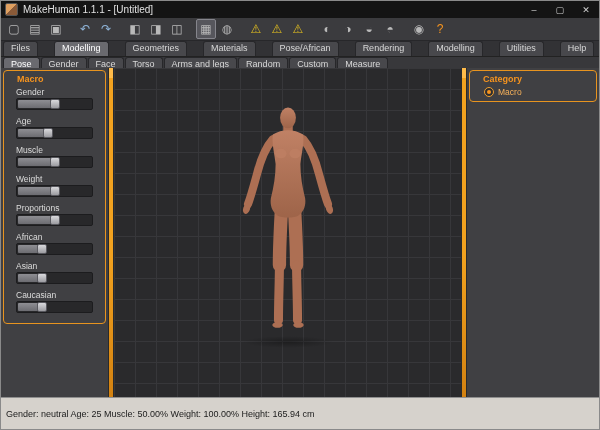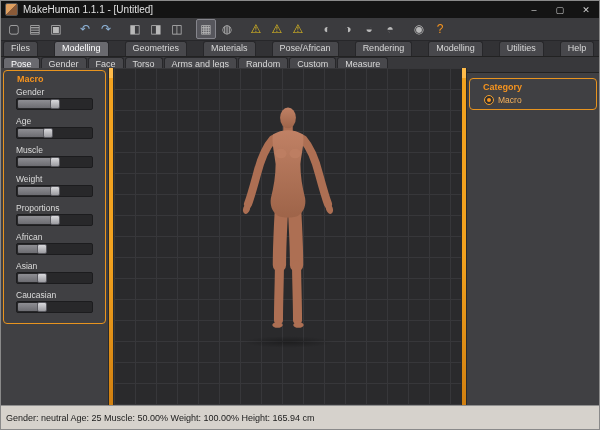--- a/index.html
+++ b/index.html
@@ -25,21 +25,21 @@
   .tabrow{display:flex;align-items:flex-end;gap:1px;padding:1px 2px 0 2px;}
   .menutabs{height:14px;background:#323235;border-bottom:1px solid #222;gap:16px;}
   .subtabs{height:14px;background:#38383b;border-bottom:1px solid #222;}
   .tab{background:#48484c;color:#d8d8d8;font-size:9px;line-height:1;padding:2px 7px 3px;border:1px solid #27272a;
     border-bottom:none;border-radius:3px 3px 0 0;white-space:nowrap;}
   .tab.active{background:#6a6a6f;color:#ffffff;}
   
   .main{position:absolute;top:67px;left:0;right:0;bottom:20px;display:flex;}
   .side-panel{background:#404043;padding:2px;box-sizing:border-box;}
   .left-panel{width:107px;}
-  .right-panel{width:132px;margin-top:8px;}
+  .right-panel{width:132px;}
   .groupbox{border:1px solid #e8941f;border-radius:4px;padding:3px 12px 4px;box-sizing:border-box;}
   .groupbox-title{color:#f7941e;font-size:9px;font-weight:bold;margin:0 0 3px 1px;}
   .slider-row{margin-bottom:6px;}
   .slider-label{color:#dcdcdc;font-size:8.5px;line-height:10px;margin-bottom:1px;}
   .slider-track{position:relative;height:10px;background:#28282a;border:1px solid #1c1c1e;border-radius:2px;}
   .slider-fill{position:absolute;left:1px;top:1px;bottom:1px;background:linear-gradient(#8e8e93,#6c6c71);border-radius:1px;}
   .slider-handle{position:absolute;top:0;width:10px;height:100%;box-sizing:border-box;
     background:linear-gradient(#d9d9dc,#9c9ca1);border:1px solid #58585e;border-radius:2px;}
   
   .vstrip{width:6px;background:linear-gradient(180deg,#ffbb4a 0 10px,#f2a21f 10px 55%,#d07f10);border-left:1px solid #2a2a2a;border-right:1px solid #2a2a2a;box-sizing:border-box;}
@@ -49,21 +49,21 @@
     background-size:21px 21px;overflow:hidden;}
   .human{position:absolute;left:50%;top:37px;transform:translateX(-50%);}
   .floor-shadow{position:absolute;left:50%;top:268px;transform:translateX(-50%);width:92px;height:12px;border-radius:50%;
     background:radial-gradient(ellipse at center,rgba(0,0,0,.30),rgba(0,0,0,0) 70%);}
   
   .radio-row{display:flex;align-items:center;gap:4px;margin:1px 0 0 2px;}
   .radio-outer{width:8px;height:8px;border-radius:50%;border:1px solid #f0a030;background:#2e2e30;display:flex;align-items:center;justify-content:center;}
   .radio-inner{width:4px;height:4px;border-radius:50%;background:#f7941e;}
   .radio-label{color:#f5b05a;font-size:8.5px;}
   
-  .statusbar{position:absolute;left:0;right:0;bottom:0;height:24px;box-sizing:border-box;background:#d6d2cc;
+  .statusbar{position:absolute;left:0;right:0;bottom:0;height:32px;box-sizing:border-box;background:#d6d2cc;
     border-top:1px solid #8f8f8f;display:flex;align-items:center;padding:0 5px;font-size:9px;color:#1b1b1b;}
 </style>
 </head>
 <body>
 
 <div class="window">
 
   <div class="titlebar">
     <span class="app-icon"></span>
     <span class="title-text">MakeHuman 1.1.1 - [Untitled]</span>

